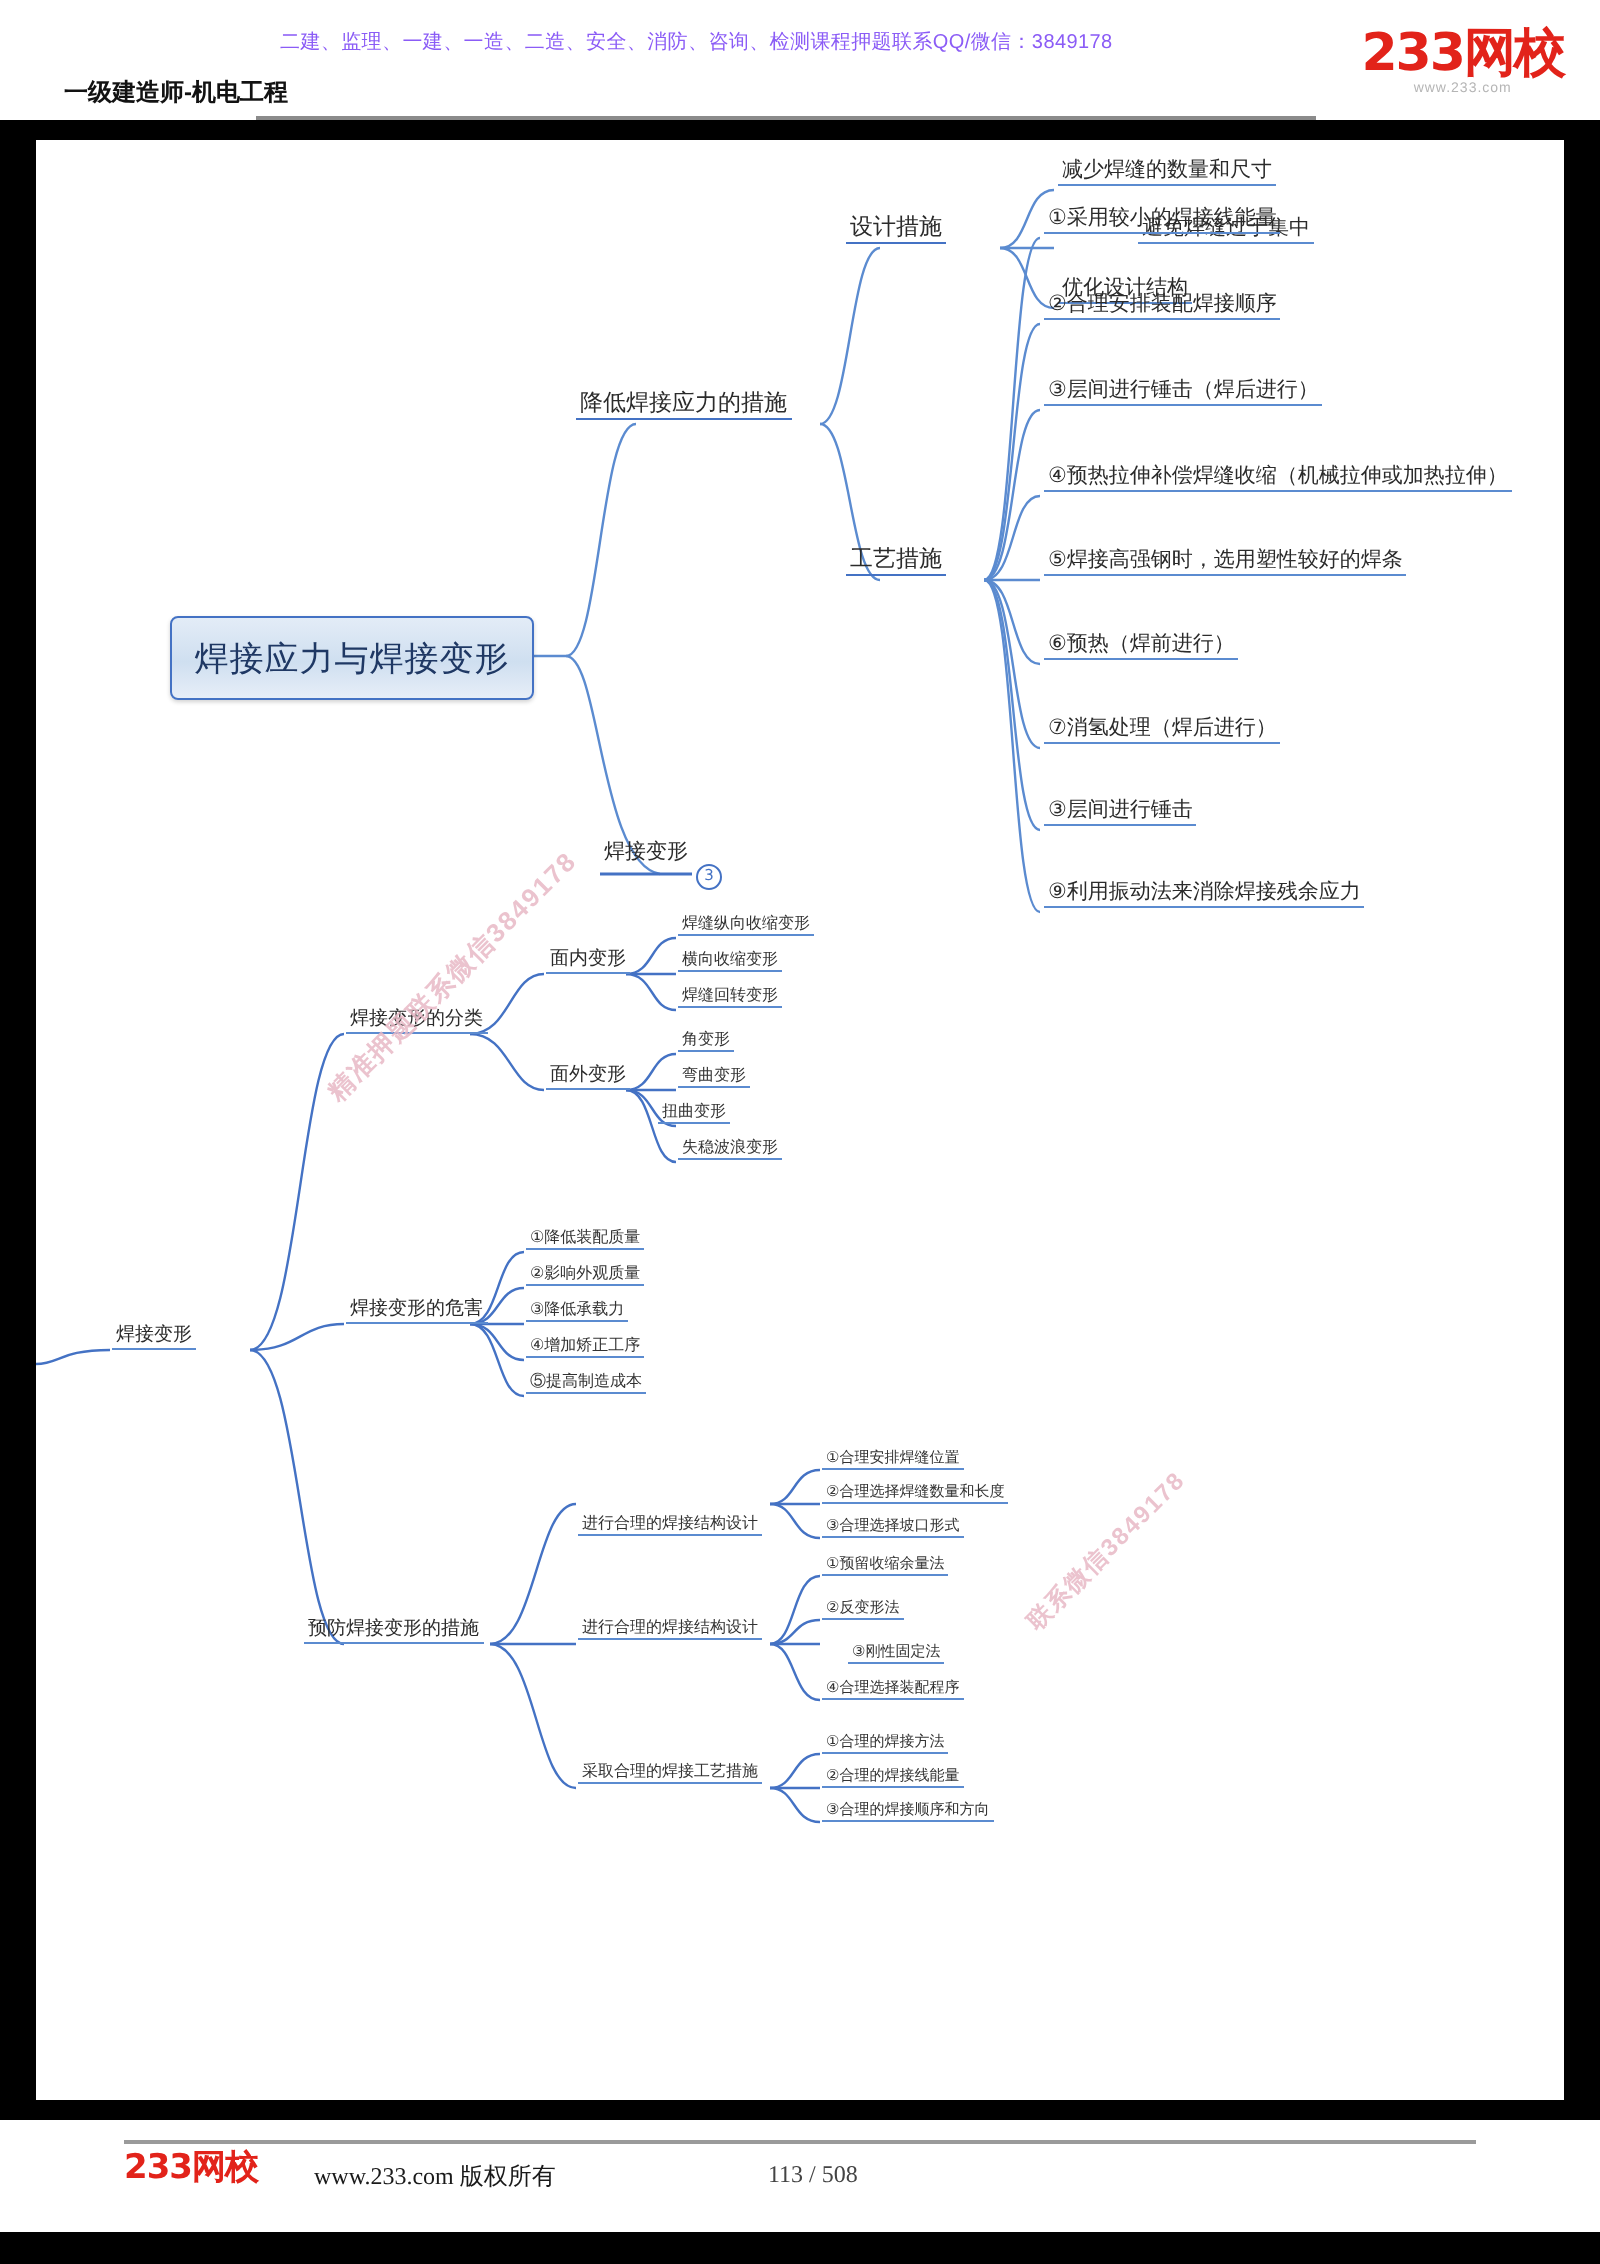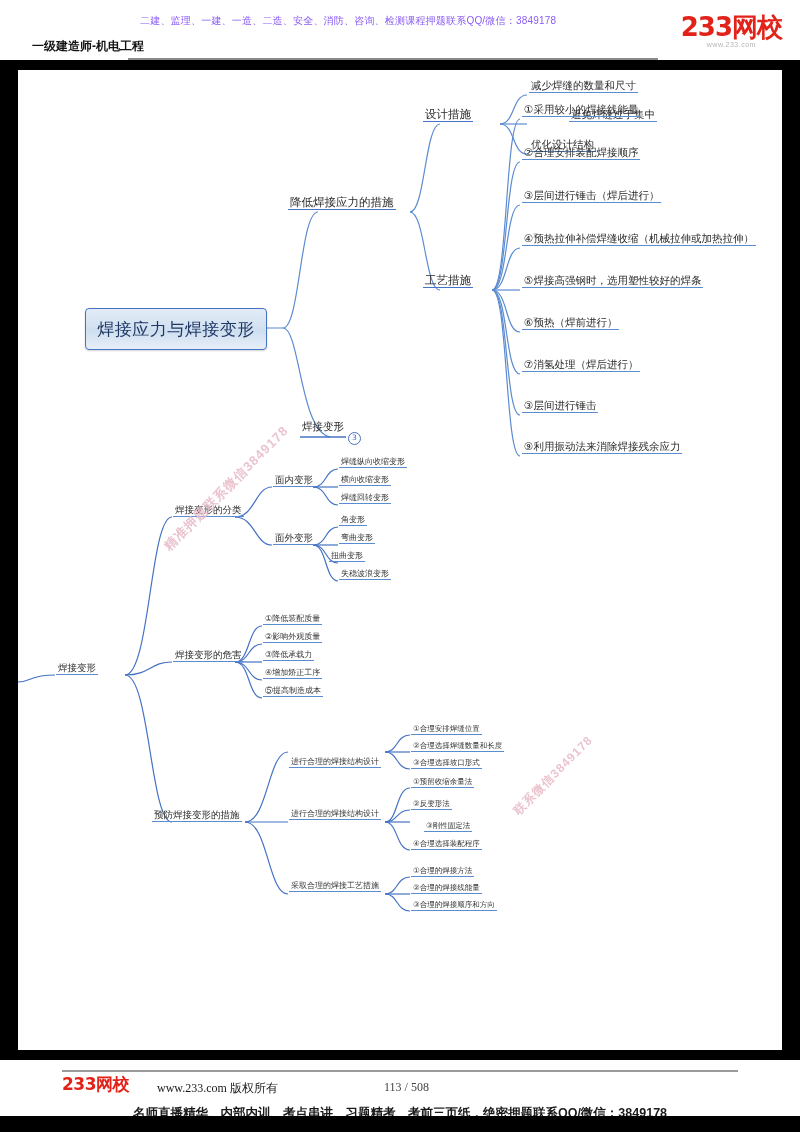--- a/index.html
+++ b/index.html
@@ -337,16 +337,15 @@
   </div>
 
   <div class="foot-rule"></div>
   <div class="foot">
     <div class="foot-logo">
       <div class="big">233网校</div>
     </div>
     <div class="foot-url">www.233.com 版权所有</div>
     <div class="foot-pg">113 / 508</div>
   </div>
-  <div class="foot-promo">名师直播精华、内部内训、考点串讲、习题精考、考前三页纸，绝密押题联系QQ/微信：3849178</div>
   <div class="blackbar-foot"></div>
 
 </div>
 
 </body></html>

